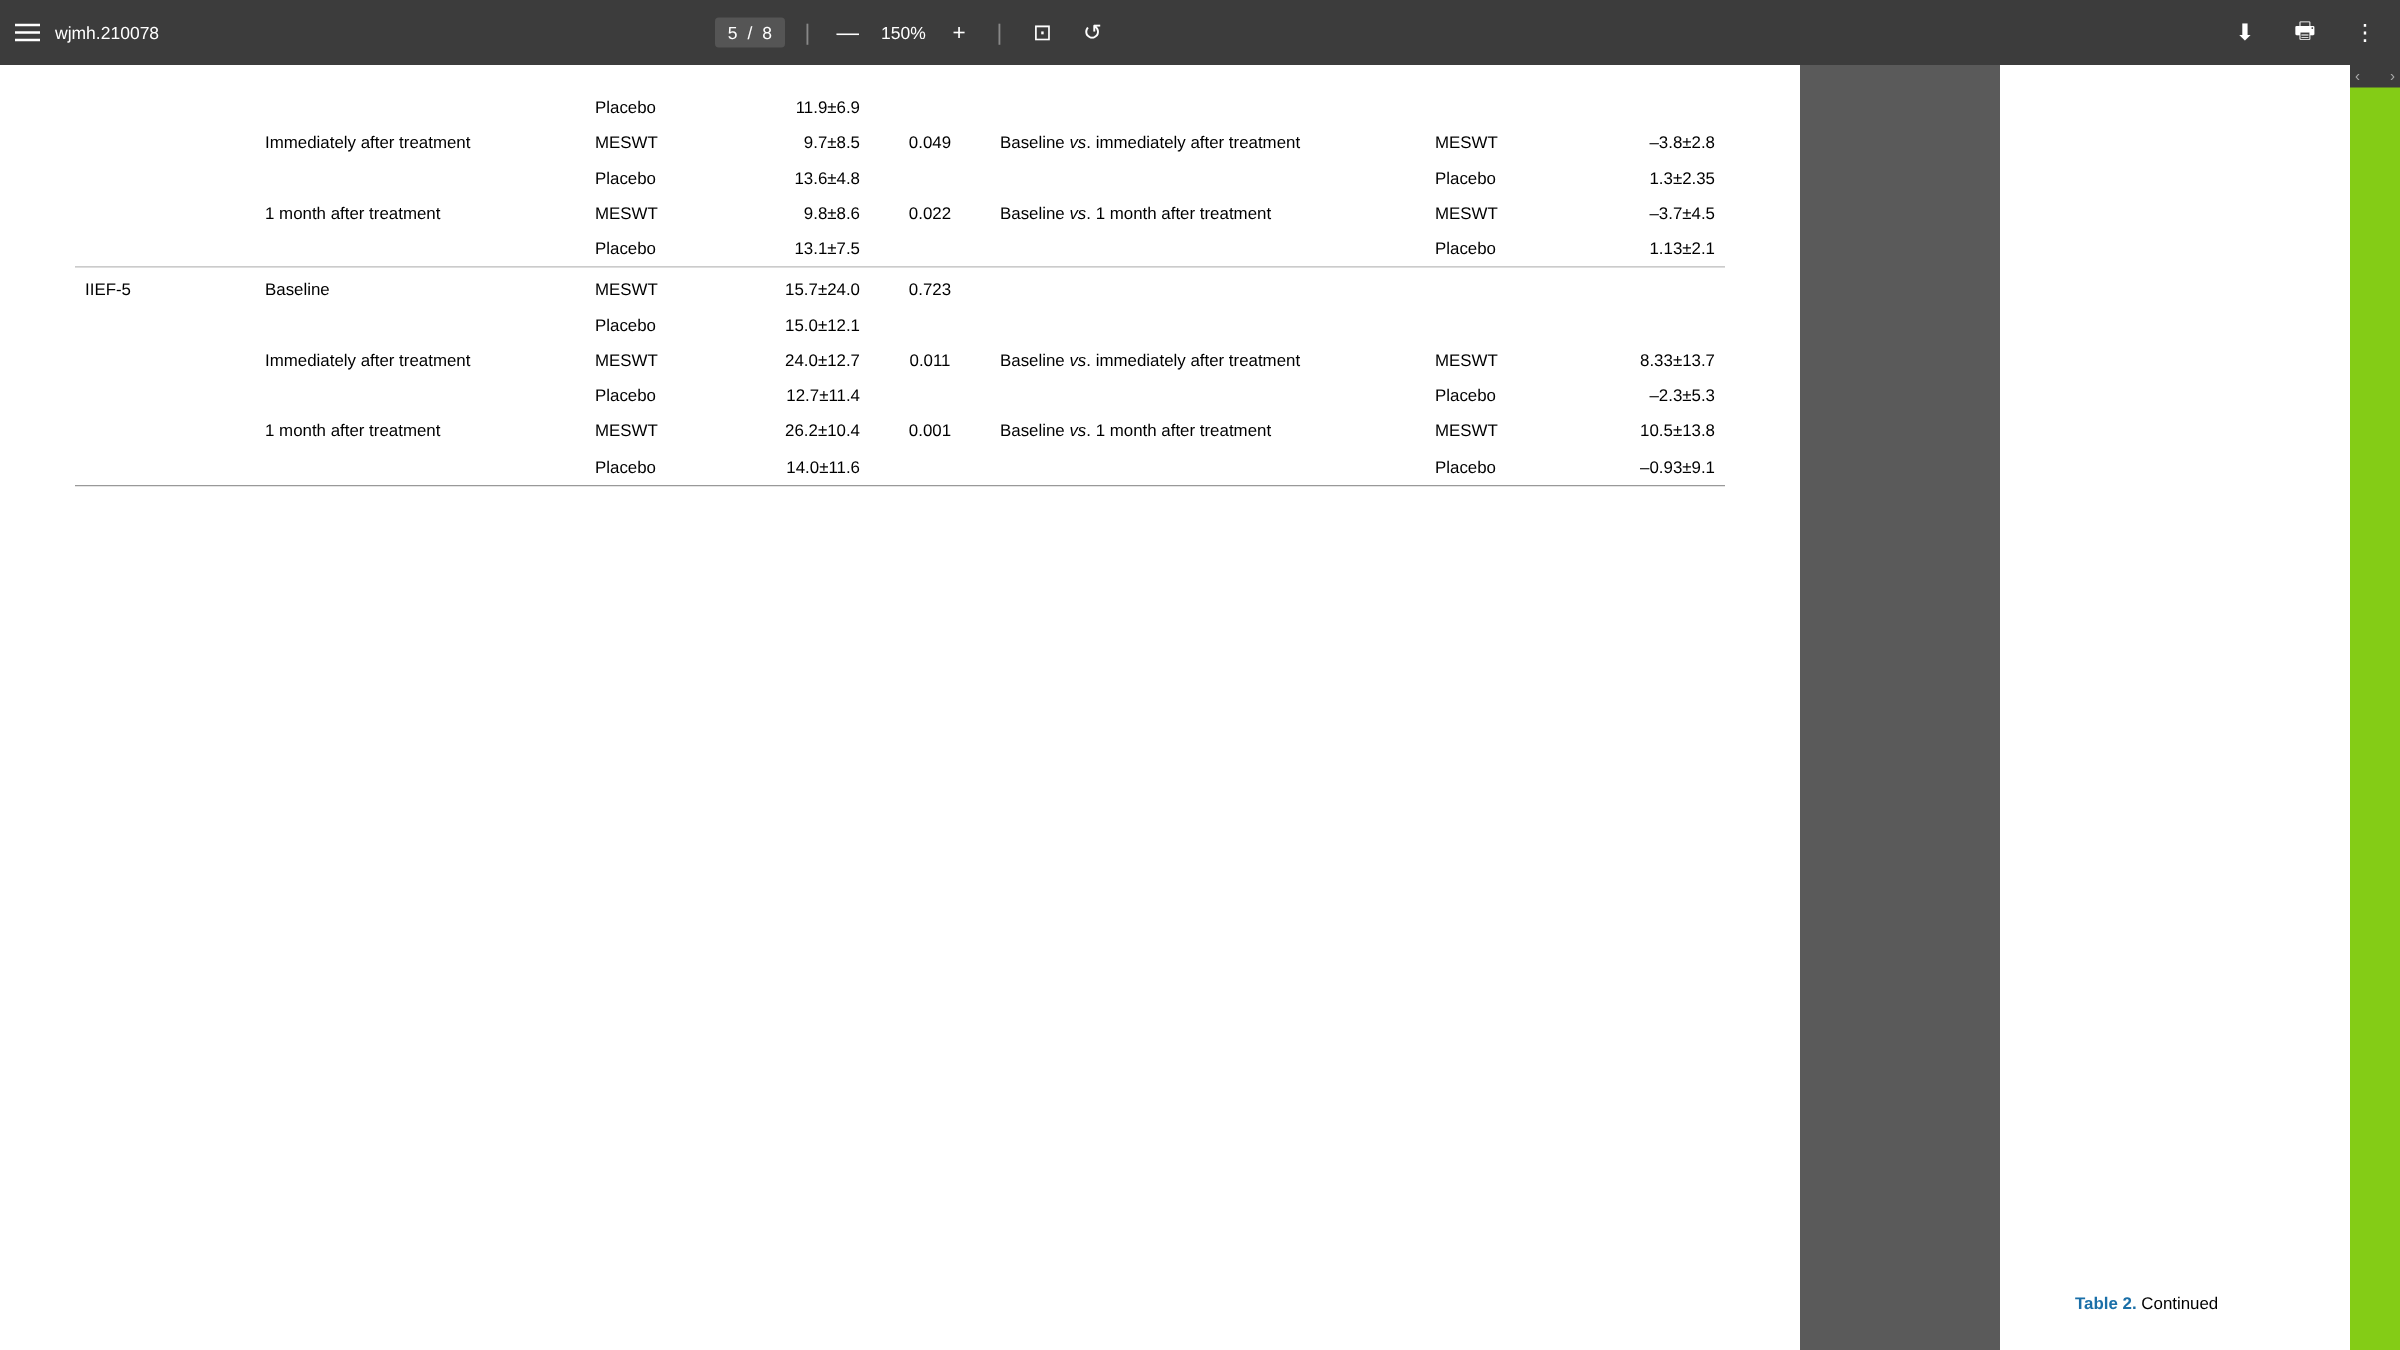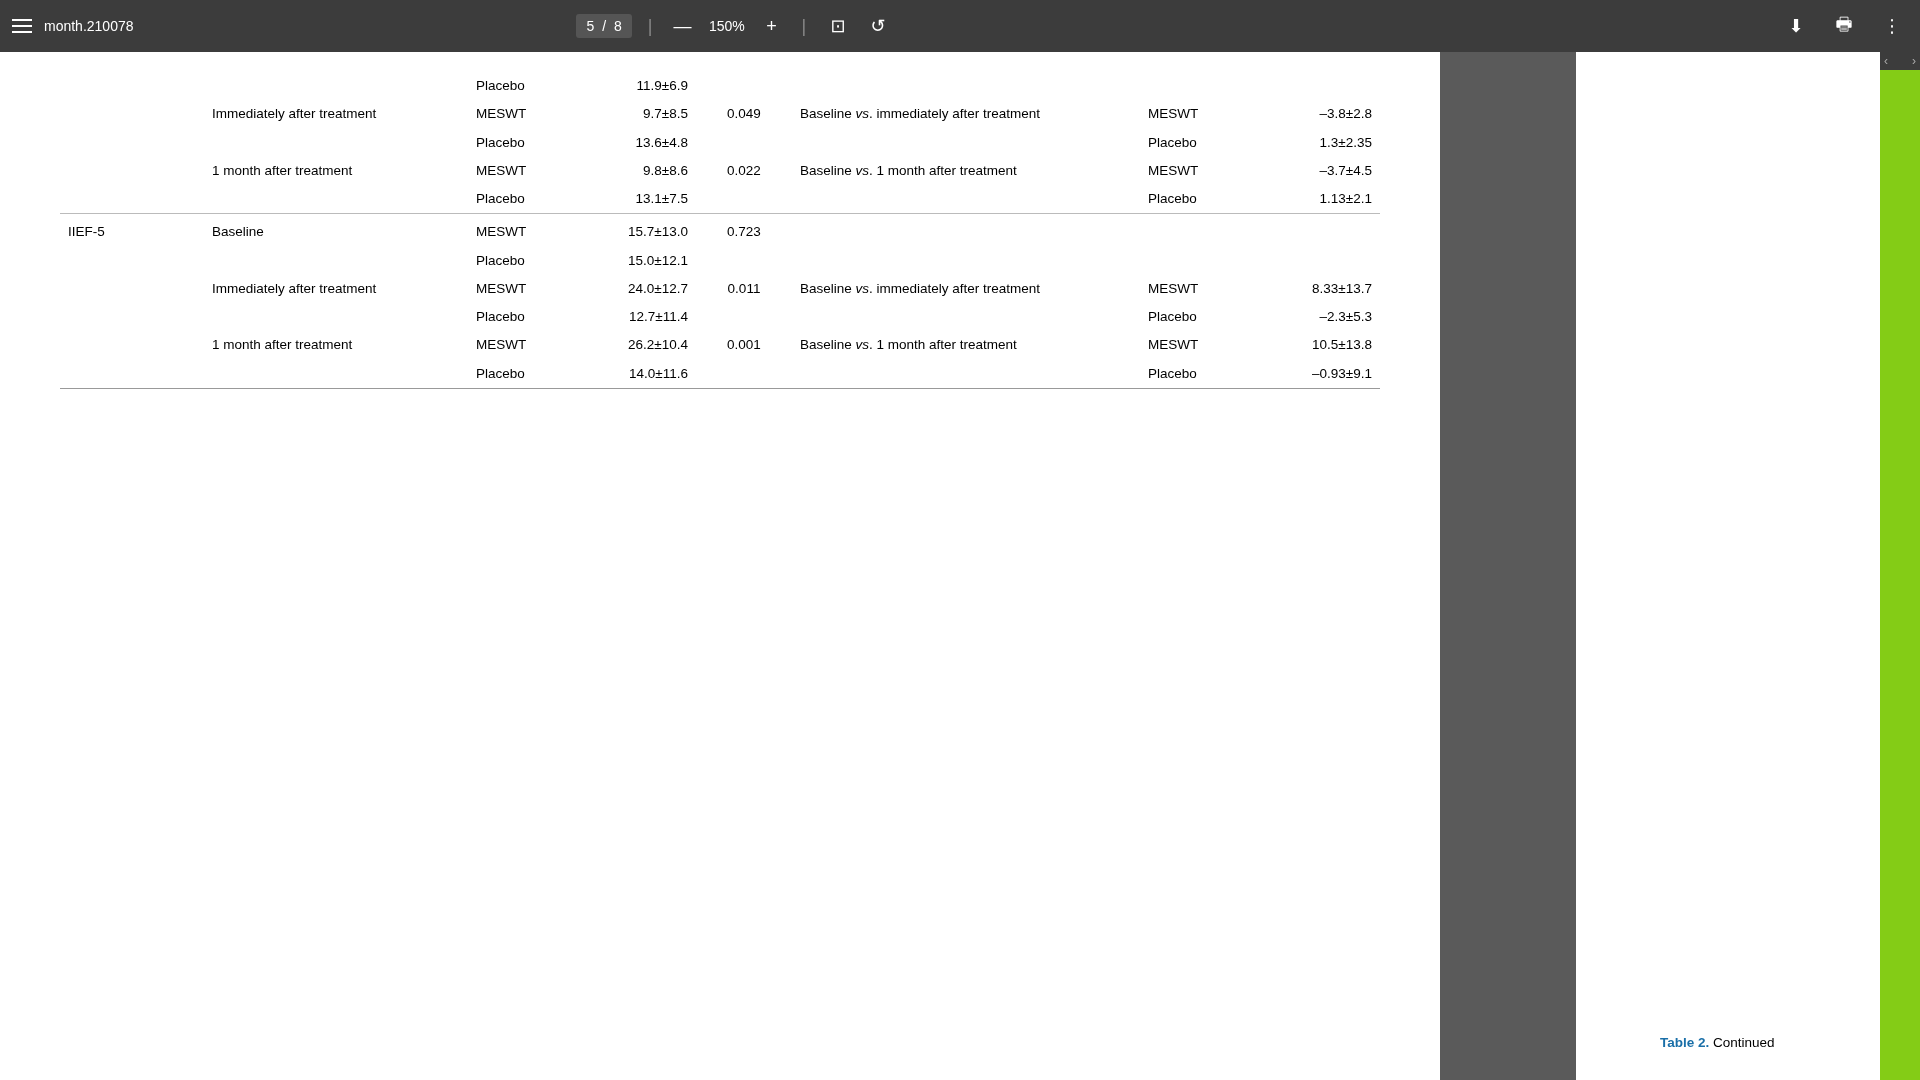--- a/index.html
+++ b/index.html
@@ -245,21 +245,21 @@
 </head>
 <body>
 
 <div class="toolbar">
   <div class="toolbar-left">
     <div class="hamburger-icon">
       <span></span>
         <span></span>
         <span></span>
     </div>
-    <span class="toolbar-title">month.210078</span>
+    <span class="toolbar-title">wjmh.210078</span>
   </div>
 
   <div class="toolbar-center">
     <div class="page-nav">
       <span>5</span>
       <span>&nbsp;/&nbsp;</span>
       <span>8</span>
     </div>
 
     <span class="separator">|</span>
@@ -351,21 +351,21 @@
           <td class="col-pvalue"></td>
           <td class="col-comparison"></td>
           <td class="col-comp-group">Placebo</td>
           <td class="col-change">1.13±2.1</td>
         </tr>
 
         <tr style="border-top: 1px solid #bbb;">
           <td class="col-outcome" style="padding-top:8px;">IIEF-5</td>
           <td class="col-timepoint" style="padding-top:8px;">Baseline</td>
           <td class="col-group" style="padding-top:8px;">MESWT</td>
-          <td class="col-value" style="padding-top:8px;">15.7±13.0</td>
+          <td class="col-value" style="padding-top:8px;">15.7±24.0</td>
           <td class="col-pvalue" style="padding-top:8px;">0.723</td>
           <td class="col-comparison"></td>
           <td class="col-comp-group"></td>
           <td class="col-change"></td>
         </tr>
 
         <tr>
           <td class="col-outcome"></td>
           <td class="col-timepoint"></td>
           <td class="col-group">Placebo</td>
@@ -421,21 +421,21 @@
         </tr>
 
       </tbody>
     </table>
   </div>
 
   <div style="background:#5a5a5a; flex:1; min-height:80px;"></div>
 
   <div class="divider-bar"></div>
 
-  <div style="background:#fff; flex:1; padding:20px 84px; display:flex; flex-direction:column; justify-content:flex-end;">
+  <div style="background:#fff; flex:1; padding:20px 60px; display:flex; flex-direction:column; justify-content:flex-end;">
     <div class="table-caption">
       <span class="caption-label">Table 2.</span>
       <span>Continued</span>
     </div>
   </div>
 
   <div class="bottom-bar">
     <span class="scroll-arrow">‹</span>
     <div class="scrollbar-track">
       <div class="scrollbar-thumb"></div>

